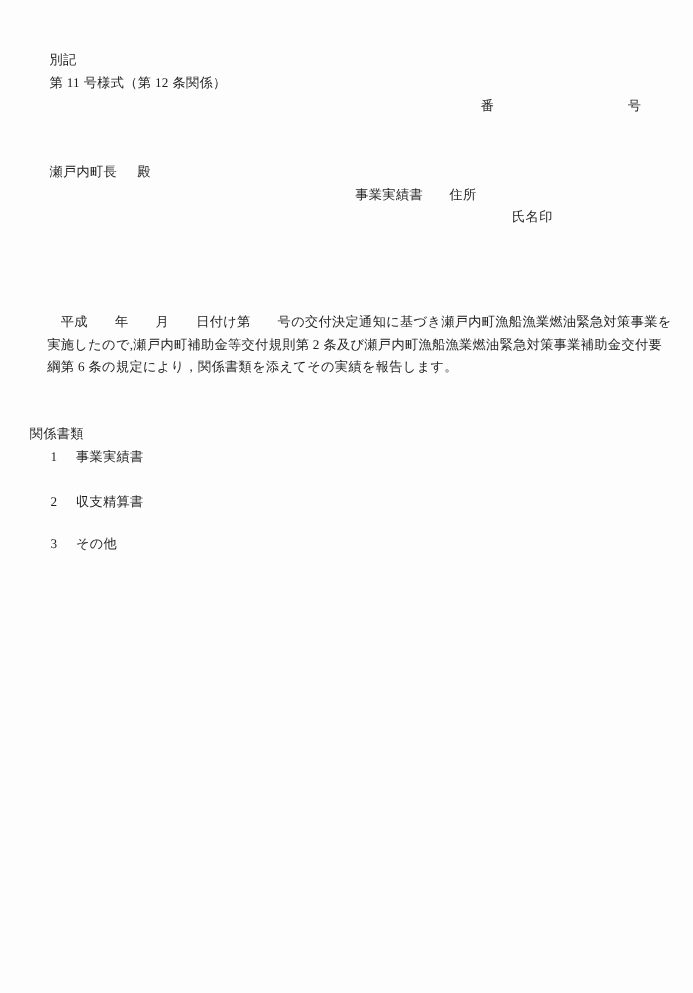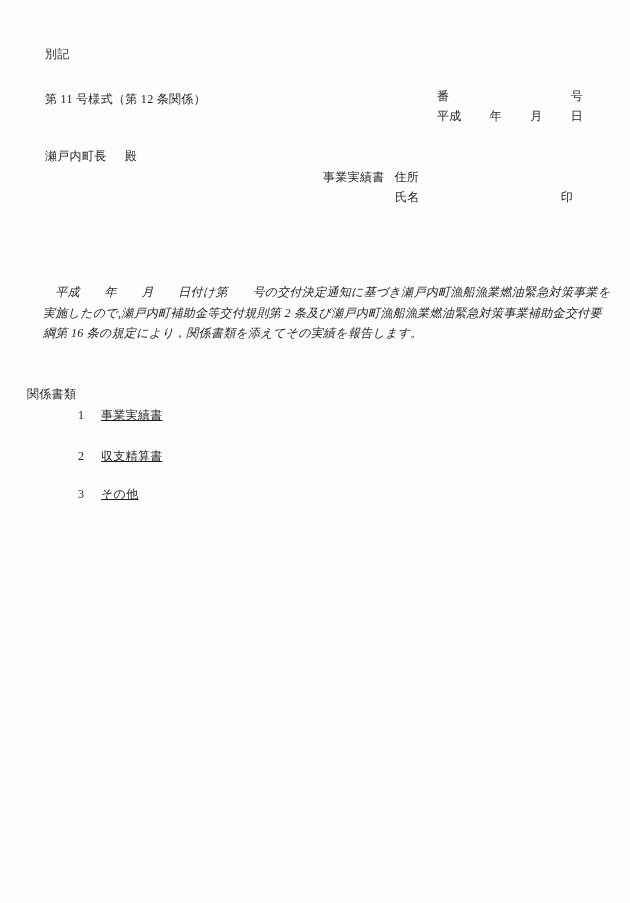--- a/index.html
+++ b/index.html
@@ -16,68 +16,62 @@
     color: #1f1f1f;
     font-family: "Liberation Serif", "DejaVu Serif", serif;
     font-size: 12px;
     letter-spacing: 0.3px;
     line-height: 20.5px;
     overflow: hidden;
   }
   .abs { position: absolute; white-space: nowrap; }
 
   .note-line       { left: 45px;  top: 44px;  }
-  .form-number     { left: 45px;  top: 65px; margin-top: 24px;  }
+  .form-number     { left: 45px;  top: 65px;  }
 
   .doc-number-row  { left: 437px; top: 86px;  width: 146px;
                      display: flex; justify-content: space-between; }
   .date-row        { left: 437px; top: 106px; width: 146px;
                      display: flex; justify-content: space-between; }
 
   .addressee-row   { left: 45px;  top: 146px; text-align: center; }
   .addressee-row .honorific { margin-left: 15px; }
 
   .applicant-block { left: 323px; top: 168px; width: 250px; line-height: 19.5px; }
   .applicant-row1  { display: flex; }
-  .applicant-row1 .addr-label { margin-left: 10px; }
-  .applicant-row2  { display: flex; justify-content: space-between; }
+  .applicant-row1 .addr-label { margin-left: 24px; }
+  .applicant-row2  { display: flex; justify-content: center; }
   .applicant-row2 .name-label { margin-left: 72px; }
 
   .doc-title       { left: 147px; top: 244px; }
 
   .doc-body        { left: 43px;  top: 282px; width: 545px; line-height: 20.5px; }
-  .doc-body .body-line { white-space: nowrap; font-style: italic; }
+  .doc-body .body-line { white-space: nowrap; }
 
   .attachments-heading { left: 27px; top: 384px; }
-  .attach-item     { left: 78px; text-decoration: underline; }
+  .attach-item     { left: 46px; }
   .attach-item-1   { top: 405px; }
   .attach-item-2   { top: 446px; }
   .attach-item-3   { top: 484px; }
   .attach-num      { display: inline-block; width: 23px; }
 </style>
 </head>
 <body>
 
 <div class="doc-page">
 
   <div class="abs note-line">別記</div>
 
   <div class="abs form-number">第 11 号様式（第 12 条関係）</div>
 
   <div class="abs doc-number-row">
     <span>番</span>
     <span>号</span>
   </div>
 
-  <div class="abs date-row">
-    <span>平成</span>
-    <span>年</span>
-    <span>月</span>
-    <span>日</span>
-  </div>
 
   <div class="abs addressee-row">
     <span>瀬戸内町長</span>
     <span class="honorific">殿</span>
   </div>
 
   <div class="abs applicant-block">
     <div class="applicant-row1">
       <span>事業実績書</span>
       <span class="addr-label">住所</span>
@@ -85,21 +79,21 @@
     <div class="applicant-row2">
       <span class="name-label">氏名</span>
       <span>印</span>
     </div>
   </div>
 
 
   <div class="abs doc-body">
     <div class="body-line">　平成　　年　　月　　日付け第　　号の交付決定通知に基づき瀬戸内町漁船漁業燃油緊急対策事業を</div>
     <div class="body-line">実施したので,瀬戸内町補助金等交付規則第 2 条及び瀬戸内町漁船漁業燃油緊急対策事業補助金交付要</div>
-    <div class="body-line">綱第 16 条の規定により，関係書類を添えてその実績を報告します。</div>
+    <div class="body-line">綱第 6 条の規定により，関係書類を添えてその実績を報告します。</div>
   </div>
 
   <div class="abs attachments-heading">関係書類</div>
 
   <div class="abs attach-item attach-item-1">
     <span class="attach-num">1</span><span>事業実績書</span>
   </div>
 
   <div class="abs attach-item attach-item-2">
     <span class="attach-num">2</span><span>収支精算書</span>

